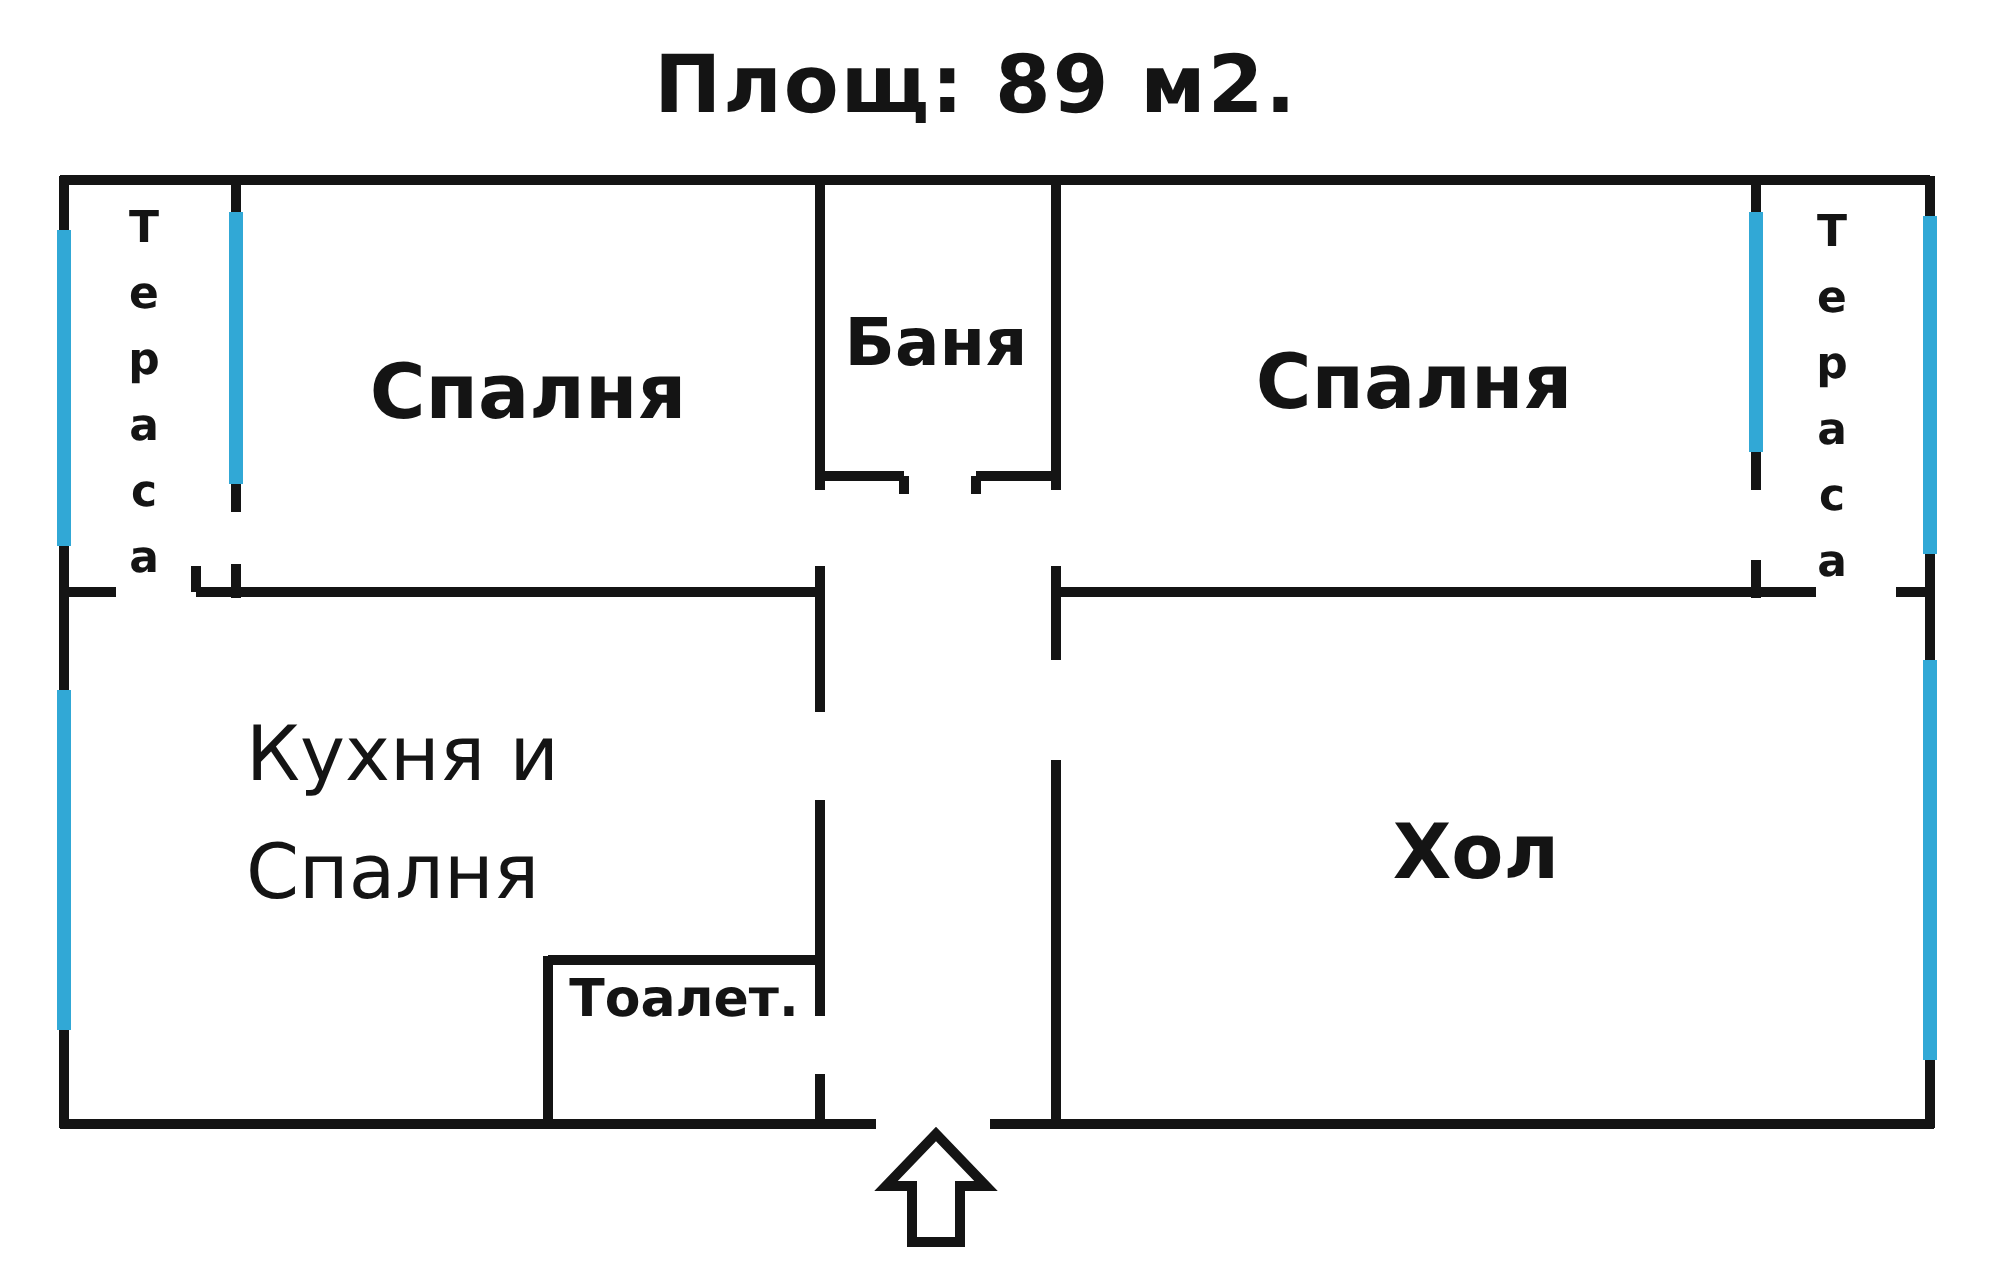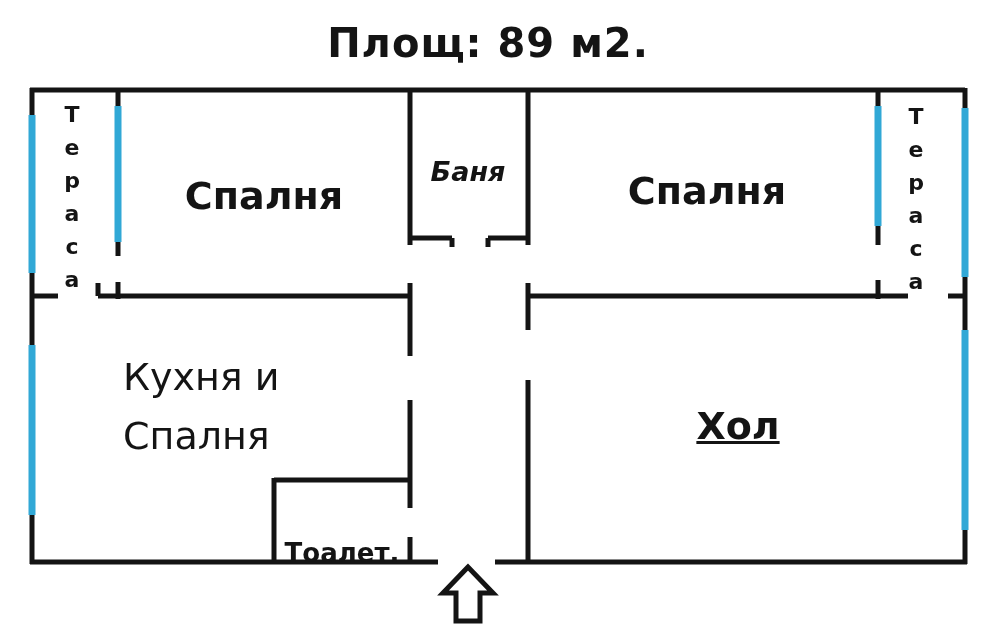--- a/index.html
+++ b/index.html
@@ -51,23 +51,23 @@
     letter-spacing: 1px;
   }
   .room-label {
     position: absolute;
     transform: translate(-50%, -50%);
     font-weight: bold;
     white-space: nowrap;
   }
   .label-bedroom-left  { left: 264px; top: 196px; font-size: 38px; }
   .label-bedroom-right { left: 707px; top: 191px; font-size: 38px; }
-  .label-bathroom      { left: 468px; top: 171px; font-size: 27px; font-style: italic; }
-  .label-hall          { left: 738px; top: 426px; font-size: 38px; text-decoration: underline; }
-  .label-toilet        { left: 342px; top: 553px; font-size: 26px; }
+  .label-bathroom      { left: 468px; top: 171px; font-size: 33px; }
+  .label-hall          { left: 738px; top: 426px; font-size: 38px; }
+  .label-toilet        { left: 342px; top: 500px; font-size: 26px; }
   .label-kitchen {
     position: absolute;
     left: 123px;
     top: 348px;
     font-size: 38px;
     font-weight: normal;
     line-height: 59px;
     white-space: nowrap;
   }
   .v-label {

